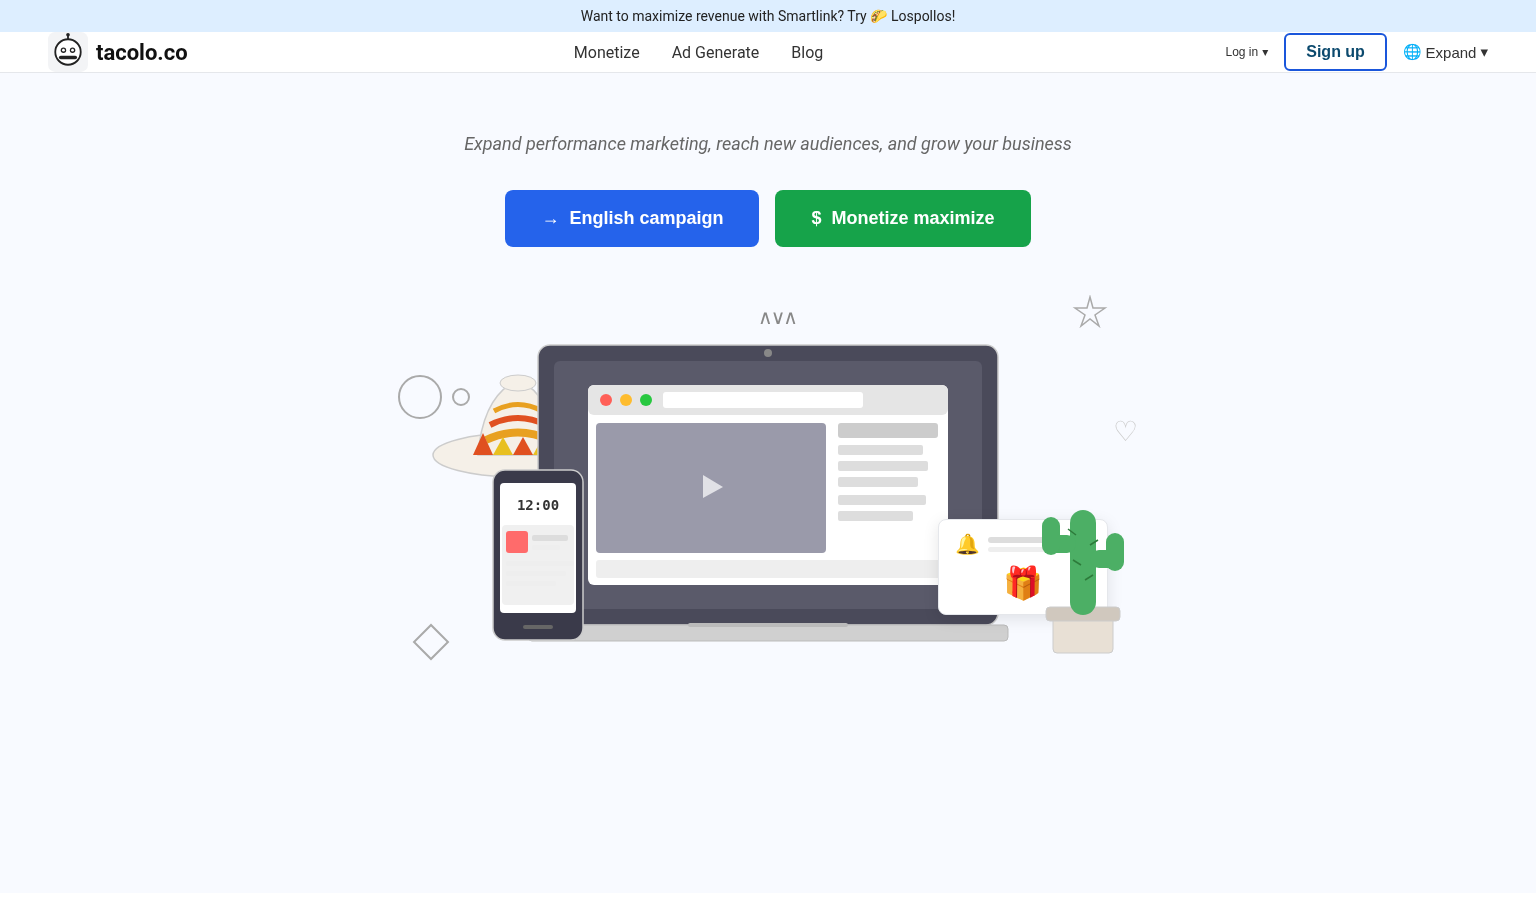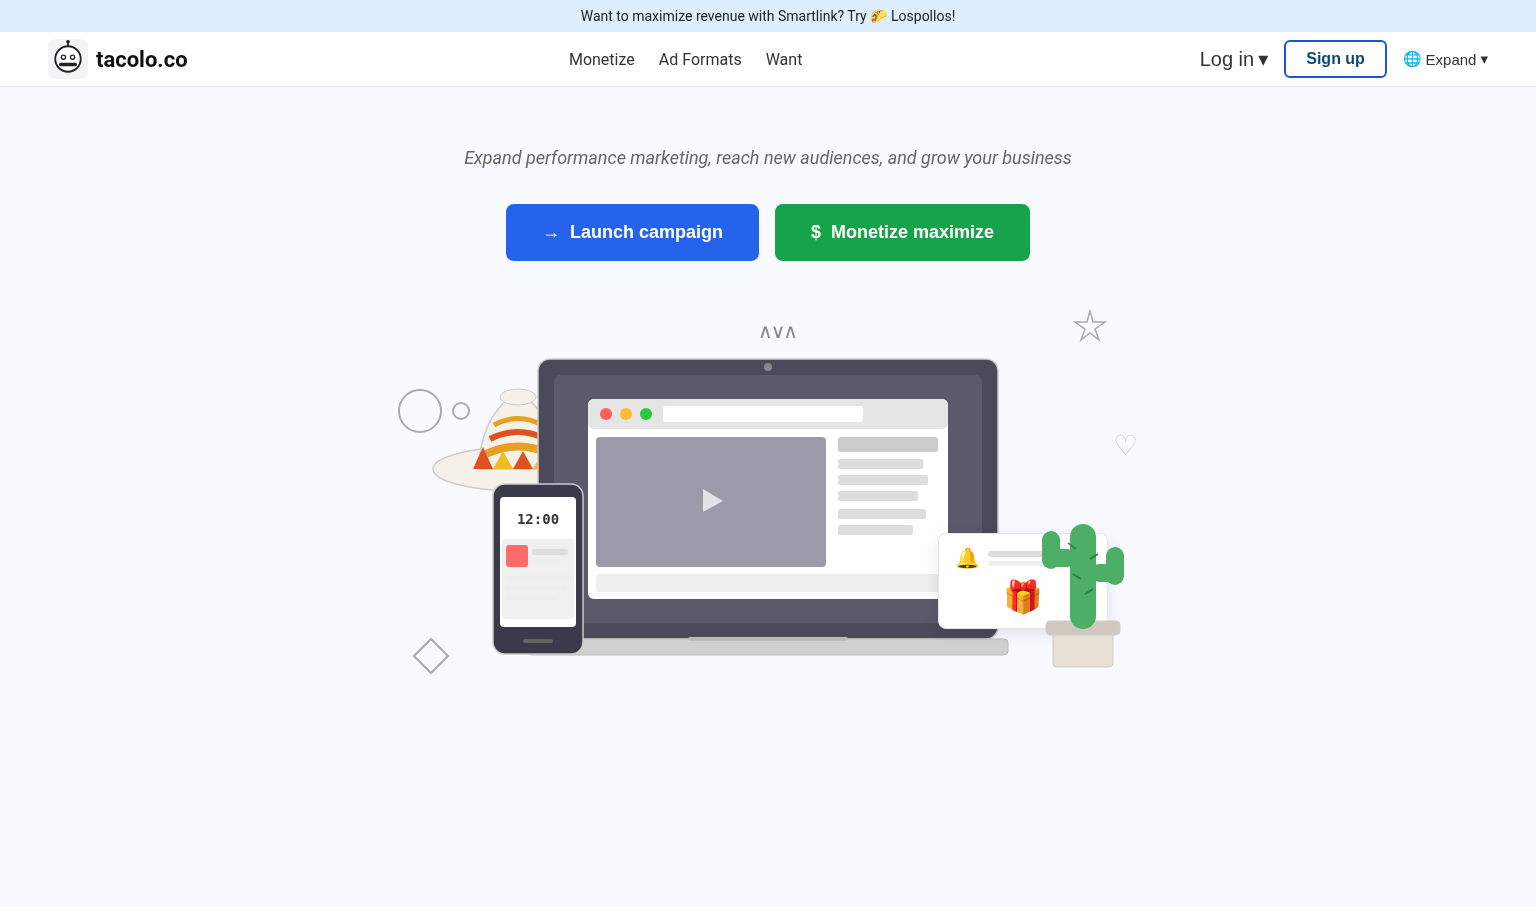--- a/index.html
+++ b/index.html
@@ -12,55 +12,55 @@
       padding: 8px 16px;
       font-size: 14px;
       color: #222;
     }
 
     
     .navbar {
       display: flex;
       align-items: center;
       justify-content: space-between;
-      padding: 7px 48px;
+      padding: 0 48px;
       border-bottom: 1px solid #e5e7eb;
       background: #fff;
     }
     .navbar-logo {
       display: flex;
       align-items: center;
       gap: 8px;
       font-size: 22px;
       font-weight: 700;
       color: #111;
       text-decoration: none;
     }
     .logo-icon {
       width: 40px;
       height: 40px;
     }
     .navbar-links {
       display: flex;
       align-items: center;
-      gap: 24px;
+      gap: 32px;
     }
     .nav-link {
       font-size: 16px;
       color: #333;
       text-decoration: none;
       cursor: pointer;
     }
     .navbar-right {
       display: flex;
       align-items: center;
       gap: 16px;
     }
     .login-btn {
-      font-size: 20px;
+      font-size: 12px;
       color: #333;
       cursor: pointer;
       display: flex;
       align-items: center;
       gap: 4px;
       background: none;
       border: none;
       margin-left: 16px;
     }
     .signup-btn {
@@ -164,24 +164,24 @@
       <circle cx="22" cy="3" r="2" fill="#222"></circle>
     </svg>
     <span>tacolo.co</span>
   </a>
 
   <div class="navbar-links">
     <a class="nav-link" href="#">
       <span>Monetize</span>
     </a>
     <a class="nav-link" href="#">
-      <span>Ad Formats</span>
+      <span>Ad Generate</span>
     </a>
     <a class="nav-link" href="#">
-      <span>Want</span>
+      <span>Blog</span>
     </a>
   </div>
 
   <div class="navbar-right">
     <button class="login-btn">
       <span>Log in</span>
       <span>▾</span>
     </button>
     <button class="signup-btn">
       <span>Sign up</span>
@@ -193,21 +193,21 @@
     </button>
   </div>
 </nav>
 
 <section class="hero">
   <p class="hero-subtitle">Expand performance marketing, reach new audiences, and grow your business</p>
 
   <div class="hero-buttons">
     <button class="btn-launch">
       <span>→</span>
-      <span>Launch campaign</span>
+      <span>English campaign</span>
     </button>
     <button class="btn-monetize">
       <span>$</span>
       <span>Monetize maximize</span>
     </button>
   </div>
 
   <div style="position:relative; width:760px; margin:0 auto; height:380px;">
 
     <div style="position:absolute; top:10px; left:50%; transform:translateX(-10px); color:#888; font-size:20px; letter-spacing:-2px;">∧∨∧</div>

